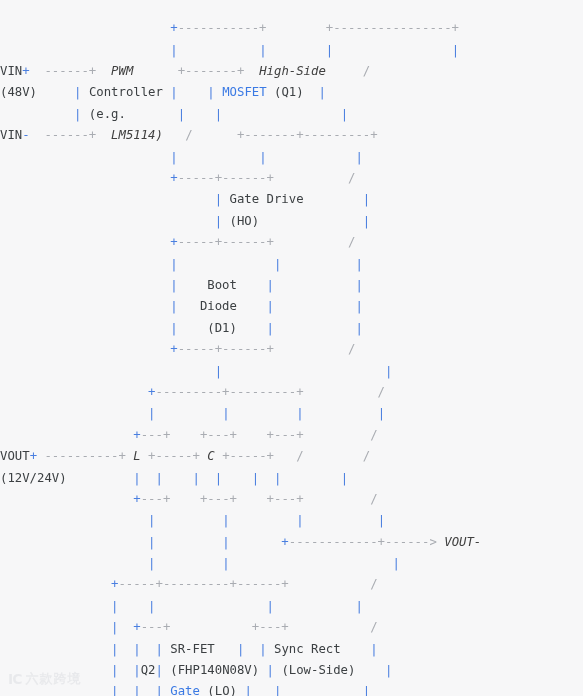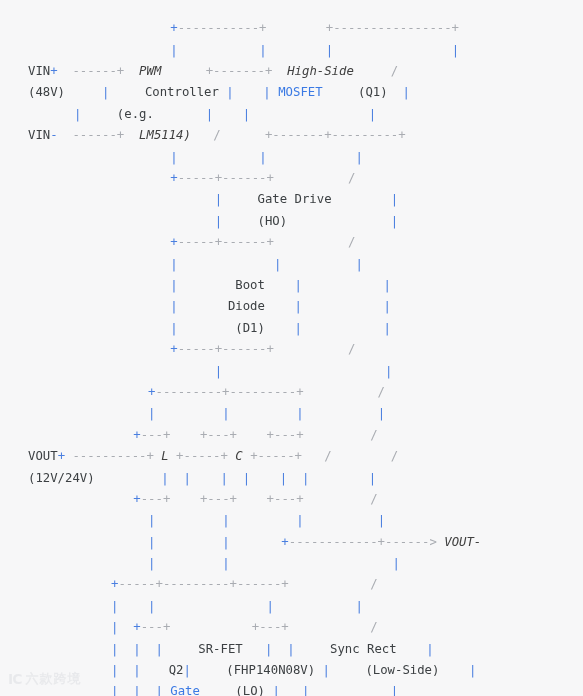--- a/index.html
+++ b/index.html
@@ -28,21 +28,21 @@
     line-height: 21.4px;
     letter-spacing: 0px;
     white-space: pre;
     color: #3c4043;
     -webkit-font-smoothing: antialiased;
   }
 
   
   .b   { color: #4a7fe0; }              
   .g   { color: #a9acb2; }              
-  .t   { color: #3c4043; padding-left: 28px; }              
+  .t   { color: #3c4043; }              
   .em  { color: #404040; font-style: italic; }  
   .st  { color: #3b7ae4; text-align: right; }              
 
   .line { display: block; height: 21.4px; }
 
   
   #watermark {
     position: absolute;
     left: 8px;
     bottom: 8px;

